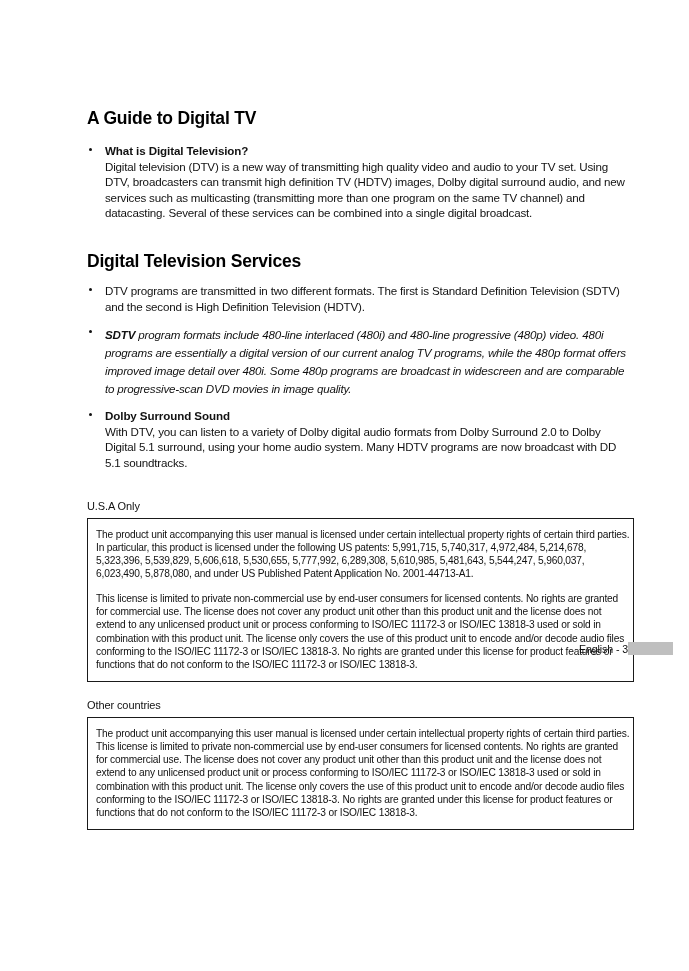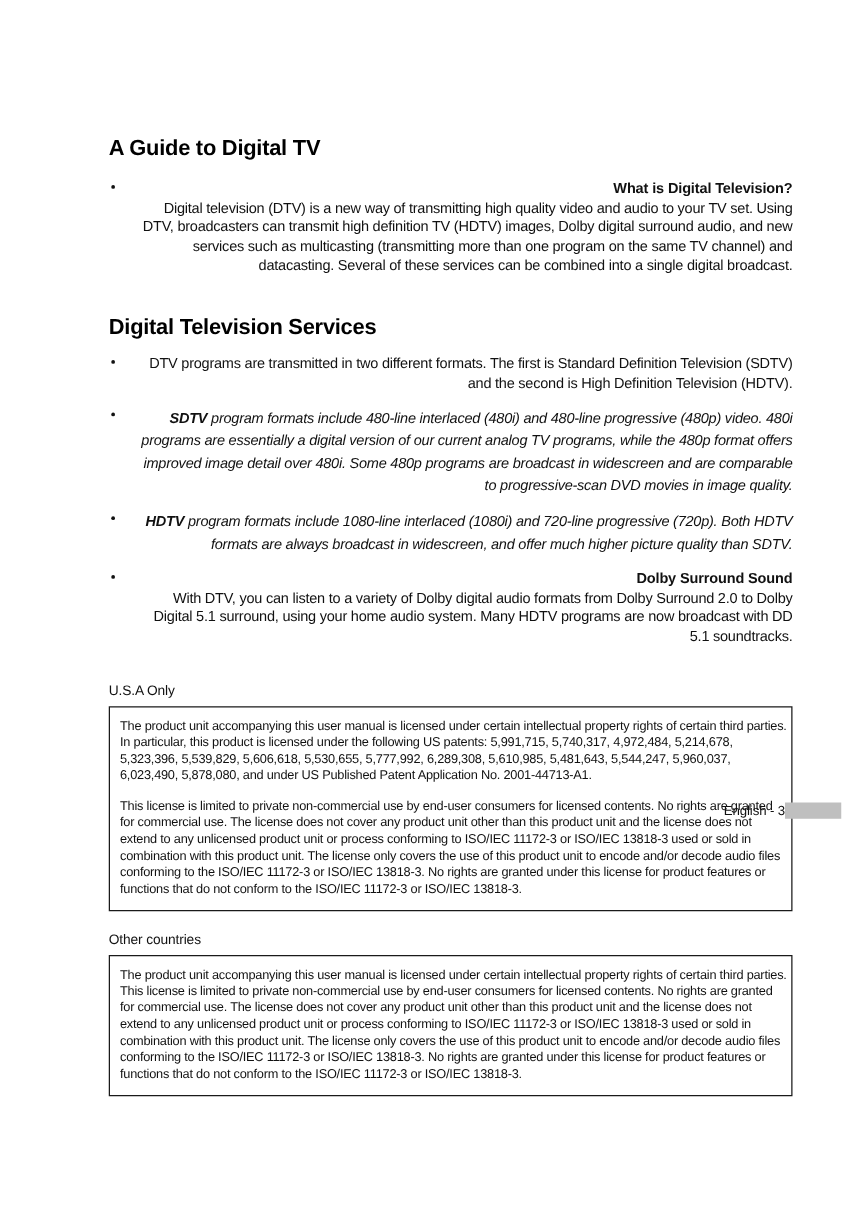--- a/index.html
+++ b/index.html
@@ -42,21 +42,20 @@
 
   ul.bullets {
     list-style: none;
     margin: 0;
     padding: 0;
   }
   ul.bullets > li {
     position: relative;
     padding-left: 18px;
     margin-bottom: 11px;
-    text-align: right;
   }
   ul.bullets > li .dot {
     position: absolute;
     left: 2px;
     top: 5px;
     width: 3px;
     height: 3px;
     background: #111111;
     border-radius: 50%;
   }
@@ -154,24 +153,20 @@
       <li>
         <span class="dot"></span>
         <span class="bullet-body">DTV programs are transmitted in two different formats. The first is Standard Definition Television (SDTV) and the second is High Definition Television (HDTV).</span>
       </li>
       <li>
         <span class="dot"></span>
         <span class="bullet-inline"><b>SDTV</b><span> program formats include 480-line interlaced (480i) and 480-line progressive (480p) video. 480i programs are essentially a digital version of our current analog TV programs, while the 480p format offers improved image detail over 480i. Some 480p programs are broadcast in widescreen and are comparable to progressive-scan DVD movies in image quality.</span></span>
       </li>
       <li>
         <span class="dot"></span>
-        <span class="bullet-inline"><b>HDTV</b><span> program formats include 1080-line interlaced (1080i) and 720-line progressive (720p). Both HDTV formats are always broadcast in widescreen, and offer much higher picture quality than SDTV.</span></span>
-      </li>
-      <li>
-        <span class="dot"></span>
         <span class="bullet-head">Dolby Surround Sound</span>
         <span class="bullet-body">With DTV, you can listen to a variety of Dolby digital audio formats from Dolby Surround 2.0 to Dolby Digital 5.1 surround, using your home audio system. Many HDTV programs are now broadcast with DD 5.1 soundtracks.</span>
       </li>
     </ul>
 
     <div class="spacer-usa"></div>
 
     <div class="box-label">U.S.A Only</div>
     <div class="legal-box">
       <p>The product unit accompanying this user manual is licensed under certain intellectual property rights of certain third parties. In particular, this product is licensed under the following US patents: 5,991,715, 5,740,317, 4,972,484, 5,214,678, 5,323,396, 5,539,829, 5,606,618, 5,530,655, 5,777,992, 6,289,308, 5,610,985, 5,481,643, 5,544,247, 5,960,037, 6,023,490, 5,878,080, and under US Published Patent Application No. 2001-44713-A1.</p>

